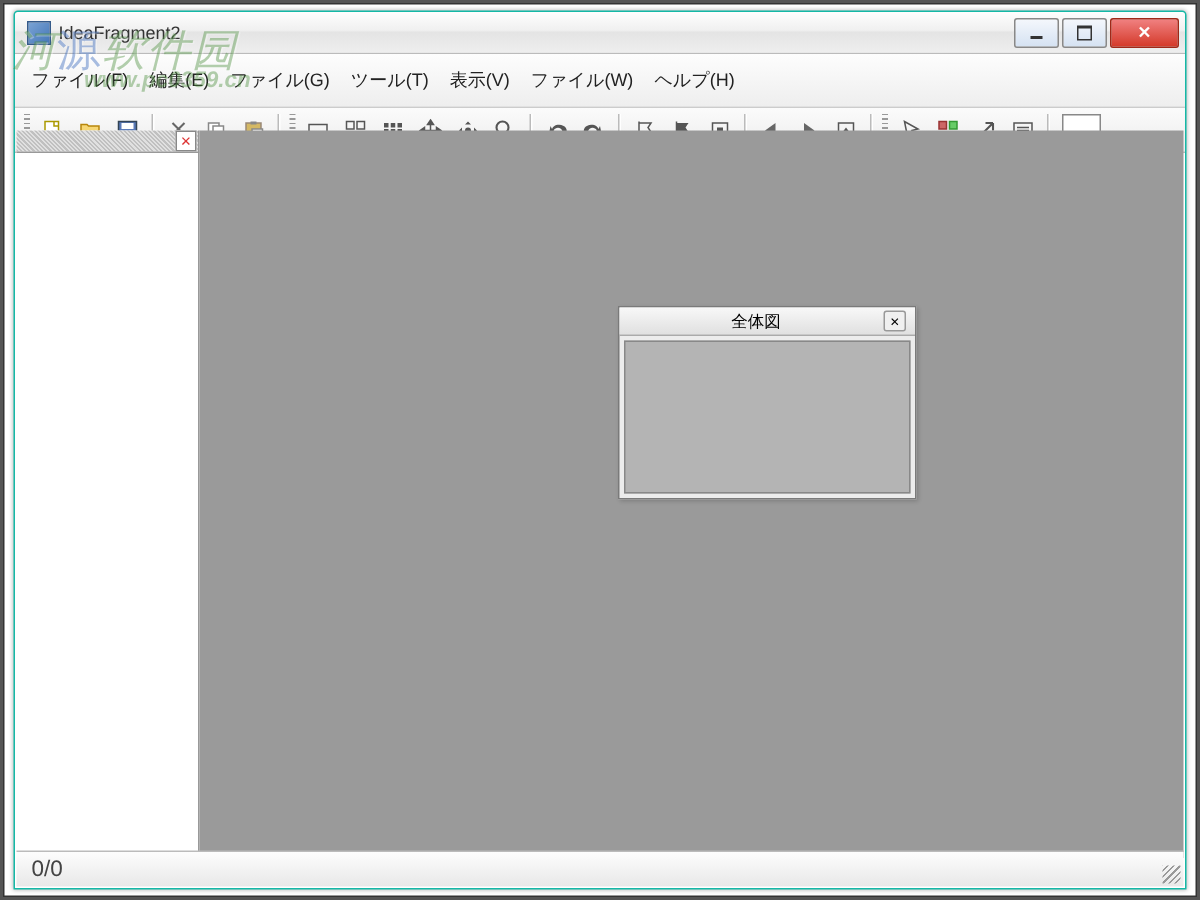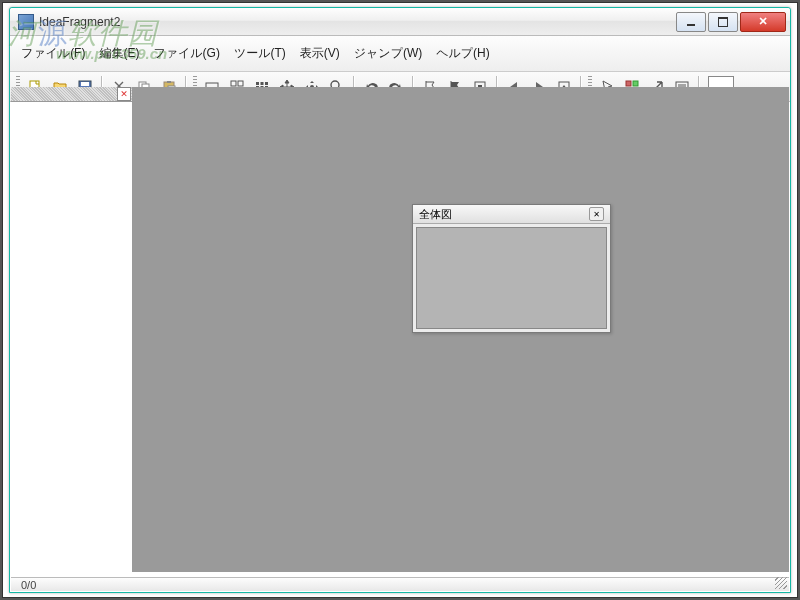--- a/index.html
+++ b/index.html
@@ -33,25 +33,25 @@
     .workspace { position: absolute; top: 79px; left: 1px; right: 1px; bottom: 20px; display: flex; }
     .sidebar { width: 122px; background: #fff; border-right: 1px solid #999; display: flex; flex-direction: column; }
     .sidebar-header { height: 15px; background: repeating-linear-gradient(45deg,#c0c0c0 0,#c0c0c0 1px,#e0e0e0 1px,#e0e0e0 2px); border-bottom: 1px solid #999; position: relative; }
     .sidebar-close { position: absolute; right: 1px; top: 0; width: 14px; height: 14px; background: #fff; border: 1px solid #888; display: flex; align-items: center; justify-content: center; color: #d33; font-size: 9px; cursor: pointer; }
     .sidebar-body { flex: 1; background: #fff; }
     
     .mdi-area { flex: 1; background: #9a9a9a; position: relative; }
     
     .overview-panel { position: absolute; top: 117px; left: 279px; width: 199px; height: 129px; background: #ececec; border: 1px solid #7a7a7a; box-shadow: 1px 1px 3px rgba(0,0,0,0.2); }
     .overview-title { height: 19px; background: linear-gradient(to bottom,#f8f8f8,#e0e0e0); border-bottom: 1px solid #aaa; display: flex; align-items: center; padding: 0 6px; font-size: 11px; }
-    .overview-title-text { flex: 1; }
+    .overview-title-text { flex: 1; text-align: center; }
     .overview-close { width: 15px; height: 14px; border: 1px solid #999; background: #f0f0f0; display: flex; align-items: center; justify-content: center; font-size: 8px; cursor: pointer; border-radius: 2px; }
     .overview-body { margin: 3px; height: 102px; background: #b4b4b4; border: 1px solid #888; }
     
-    .statusbar { position: absolute; bottom: 1px; left: 1px; right: 1px; height: 14px; background: linear-gradient(to bottom,#fdfdfd,#e8e8e8); border-top: 1px solid #bbb; display: flex; align-items: center; padding: 0 6px; font-size: 11px; color: #444; }
+    .statusbar { position: absolute; bottom: 1px; left: 1px; right: 1px; height: 24px; background: linear-gradient(to bottom,#fdfdfd,#e8e8e8); border-top: 1px solid #bbb; display: flex; align-items: center; padding: 0 6px; font-size: 15px; color: #444; }
     .status-cell { padding: 0 4px; }
     .status-grip { position: absolute; right: 2px; bottom: 2px; width: 12px; height: 12px; background: repeating-linear-gradient(135deg,transparent 0,transparent 2px,#999 2px,#999 3px); }
 
     .watermark { position: absolute; top: 14px; left: 8px; font-size: 29px; font-weight: normal; color: rgba(76,143,61,0.42); font-style: italic; pointer-events: none; z-index: 50; letter-spacing: 1px; font-family: "SimHei","Microsoft YaHei",sans-serif; text-shadow: 1px 1px 0 rgba(255,255,255,0.3); }
     .watermark-url { position: absolute; top: 45px; left: 56px; font-size: 15px; font-weight: bold; color: rgba(76,143,61,0.42); font-style: italic; pointer-events: none; z-index: 50; font-family: Arial, sans-serif; text-align: center; }
     .watermark .accent { color: rgba(64,110,190,0.45); font-style: normal; }
 
     
     .i { width: 16px; height: 16px; display: block; }
     svg { display: block; }
@@ -72,21 +72,21 @@
       <div class="win-btn close"></div>
     </div>
   </div>
 
   <div class="menubar">
     <div class="menu-item">ファイル(F)</div>
     <div class="menu-item">編集(E)</div>
     <div class="menu-item">ファイル(G)</div>
     <div class="menu-item">ツール(T)</div>
     <div class="menu-item">表示(V)</div>
-    <div class="menu-item">ジャンプ(W)</div>
+    <div class="menu-item">ファイル(W)</div>
     <div class="menu-item">ヘルプ(H)</div>
   </div>
 
   <div class="toolbar">
     <div class="tool-grip"></div>
     <div class="tool-btn">
         <svg class="i" viewBox="0 0 16 16">
           <rect x="3" y="2" width="9" height="12" fill="#fff" stroke="#a90"></rect>
           <path d="M9 2v3h3" fill="none" stroke="#a90"></path>
         </svg>

